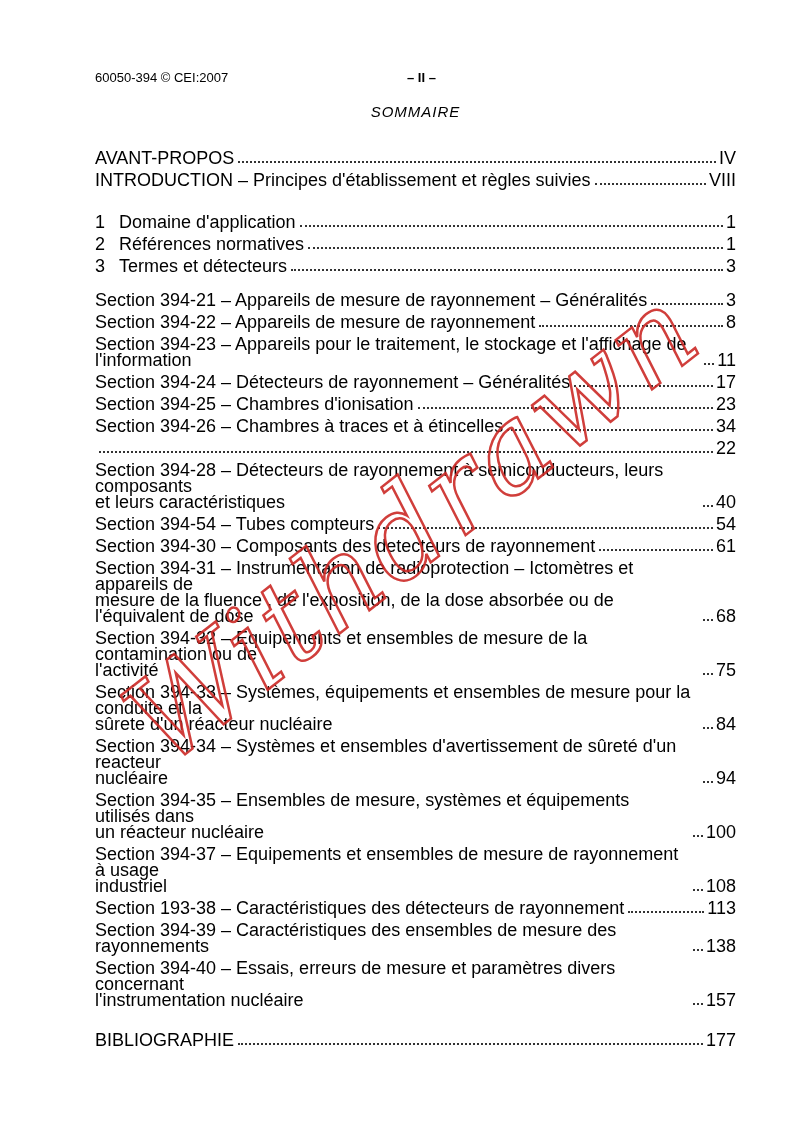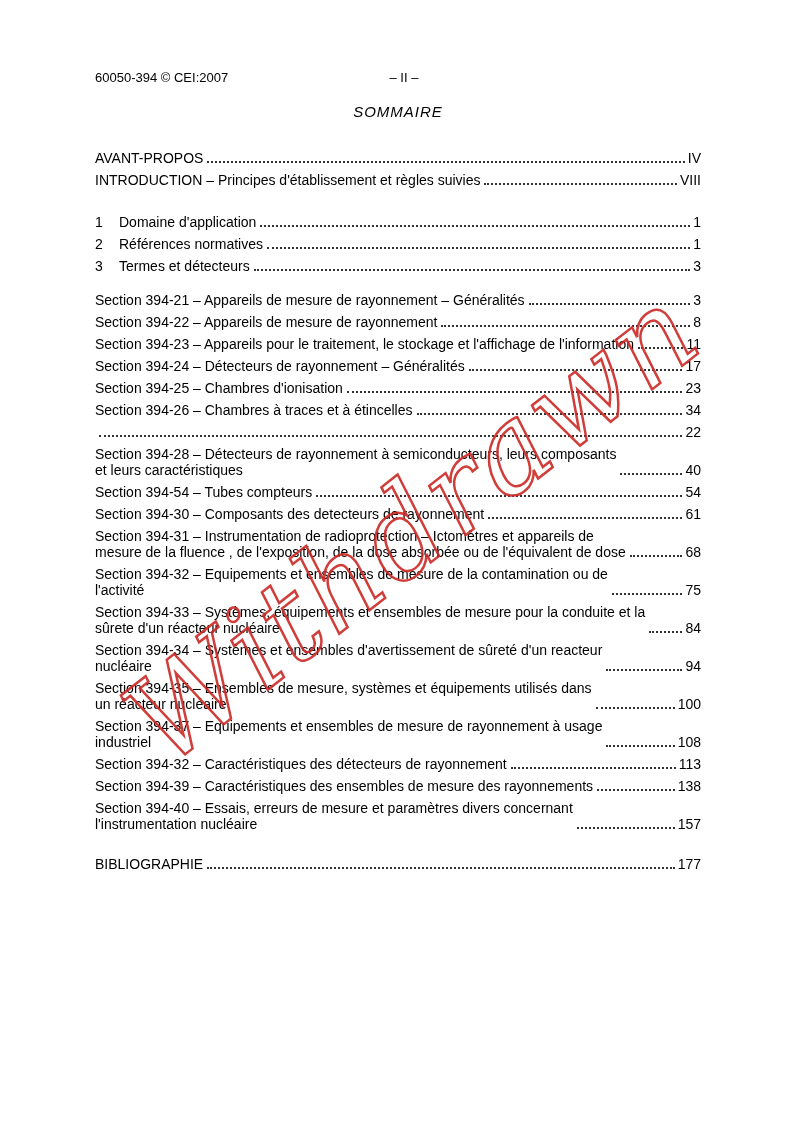--- a/index.html
+++ b/index.html
@@ -6,48 +6,48 @@
   body {
     width: 793px; height: 1122px;
     background: #ffffff;
     font-family: "Liberation Sans", sans-serif;
     color: #000;
     position: relative;
     overflow: hidden;
   }
   .page {
     position: absolute; inset: 0;
-    padding: 70px 92px 0 95px;
+    padding: 70px 57px 0 95px;
     box-sizing: border-box;
   }
   .header {
     position: relative;
     font-size: 13px;
     height: 17px;
   }
   .header-left { position: absolute; left: 0; top: 0; }
-  .header-center { position: absolute; left: 12px; right: 0; top: 0; text-align: center; }
+  .header-center { position: absolute; left: 12px; right: 0; top: 0; text-align: center; font-weight: bold; }
   .doc-title {
     font-size: 15px;
     font-weight: normal;
     letter-spacing: 1px;
     text-align: center;
     margin: 16px 0 0 0;
     font-style: italic;
   }
   .toc-group { }
   #front    { margin-top: 30px; }
   #numbered { margin-top: 26px; }
   #sections { margin-top: 18px; }
   #back     { margin-top: 24px; }
   .toc-entry {
     display: flex;
     align-items: flex-end;
     margin-bottom: 6px;
-    font-size: 14px;
+    font-size: 18px;
     line-height: 16px;
   }
   .toc-num { flex: 0 0 24px; }
   .toc-label { flex: 0 1 auto; }
   .leader {
     flex: 1 1 auto;
     min-width: 10px;
     border-bottom: 2px dotted #333;
     margin: 0 3px 3px 4px;
   }
@@ -189,21 +189,21 @@
         <span class="toc-label">Section 394-35 – Ensembles de mesure, systèmes et équipements utilisés dans<br>un réacteur nucléaire</span>
         <span class="leader"></span>
         <span class="toc-page">100</span>
       </div>
       <div class="toc-entry">
         <span class="toc-label">Section 394-37 – Equipements et ensembles de mesure de rayonnement à usage<br>industriel</span>
         <span class="leader"></span>
         <span class="toc-page">108</span>
       </div>
       <div class="toc-entry">
-        <span class="toc-label">Section 394-32 – Caractéristiques des détecteurs de rayonnement</span>
+        <span class="toc-label">Section 193-38 – Caractéristiques des détecteurs de rayonnement</span>
         <span class="leader"></span>
         <span class="toc-page">113</span>
       </div>
       <div class="toc-entry">
         <span class="toc-label">Section 394-39 – Caractéristiques des ensembles de mesure des rayonnements</span>
         <span class="leader"></span>
         <span class="toc-page">138</span>
       </div>
       <div class="toc-entry">
         <span class="toc-label">Section 394-40 – Essais, erreurs de mesure et paramètres divers concernant<br>l'instrumentation nucléaire</span>

